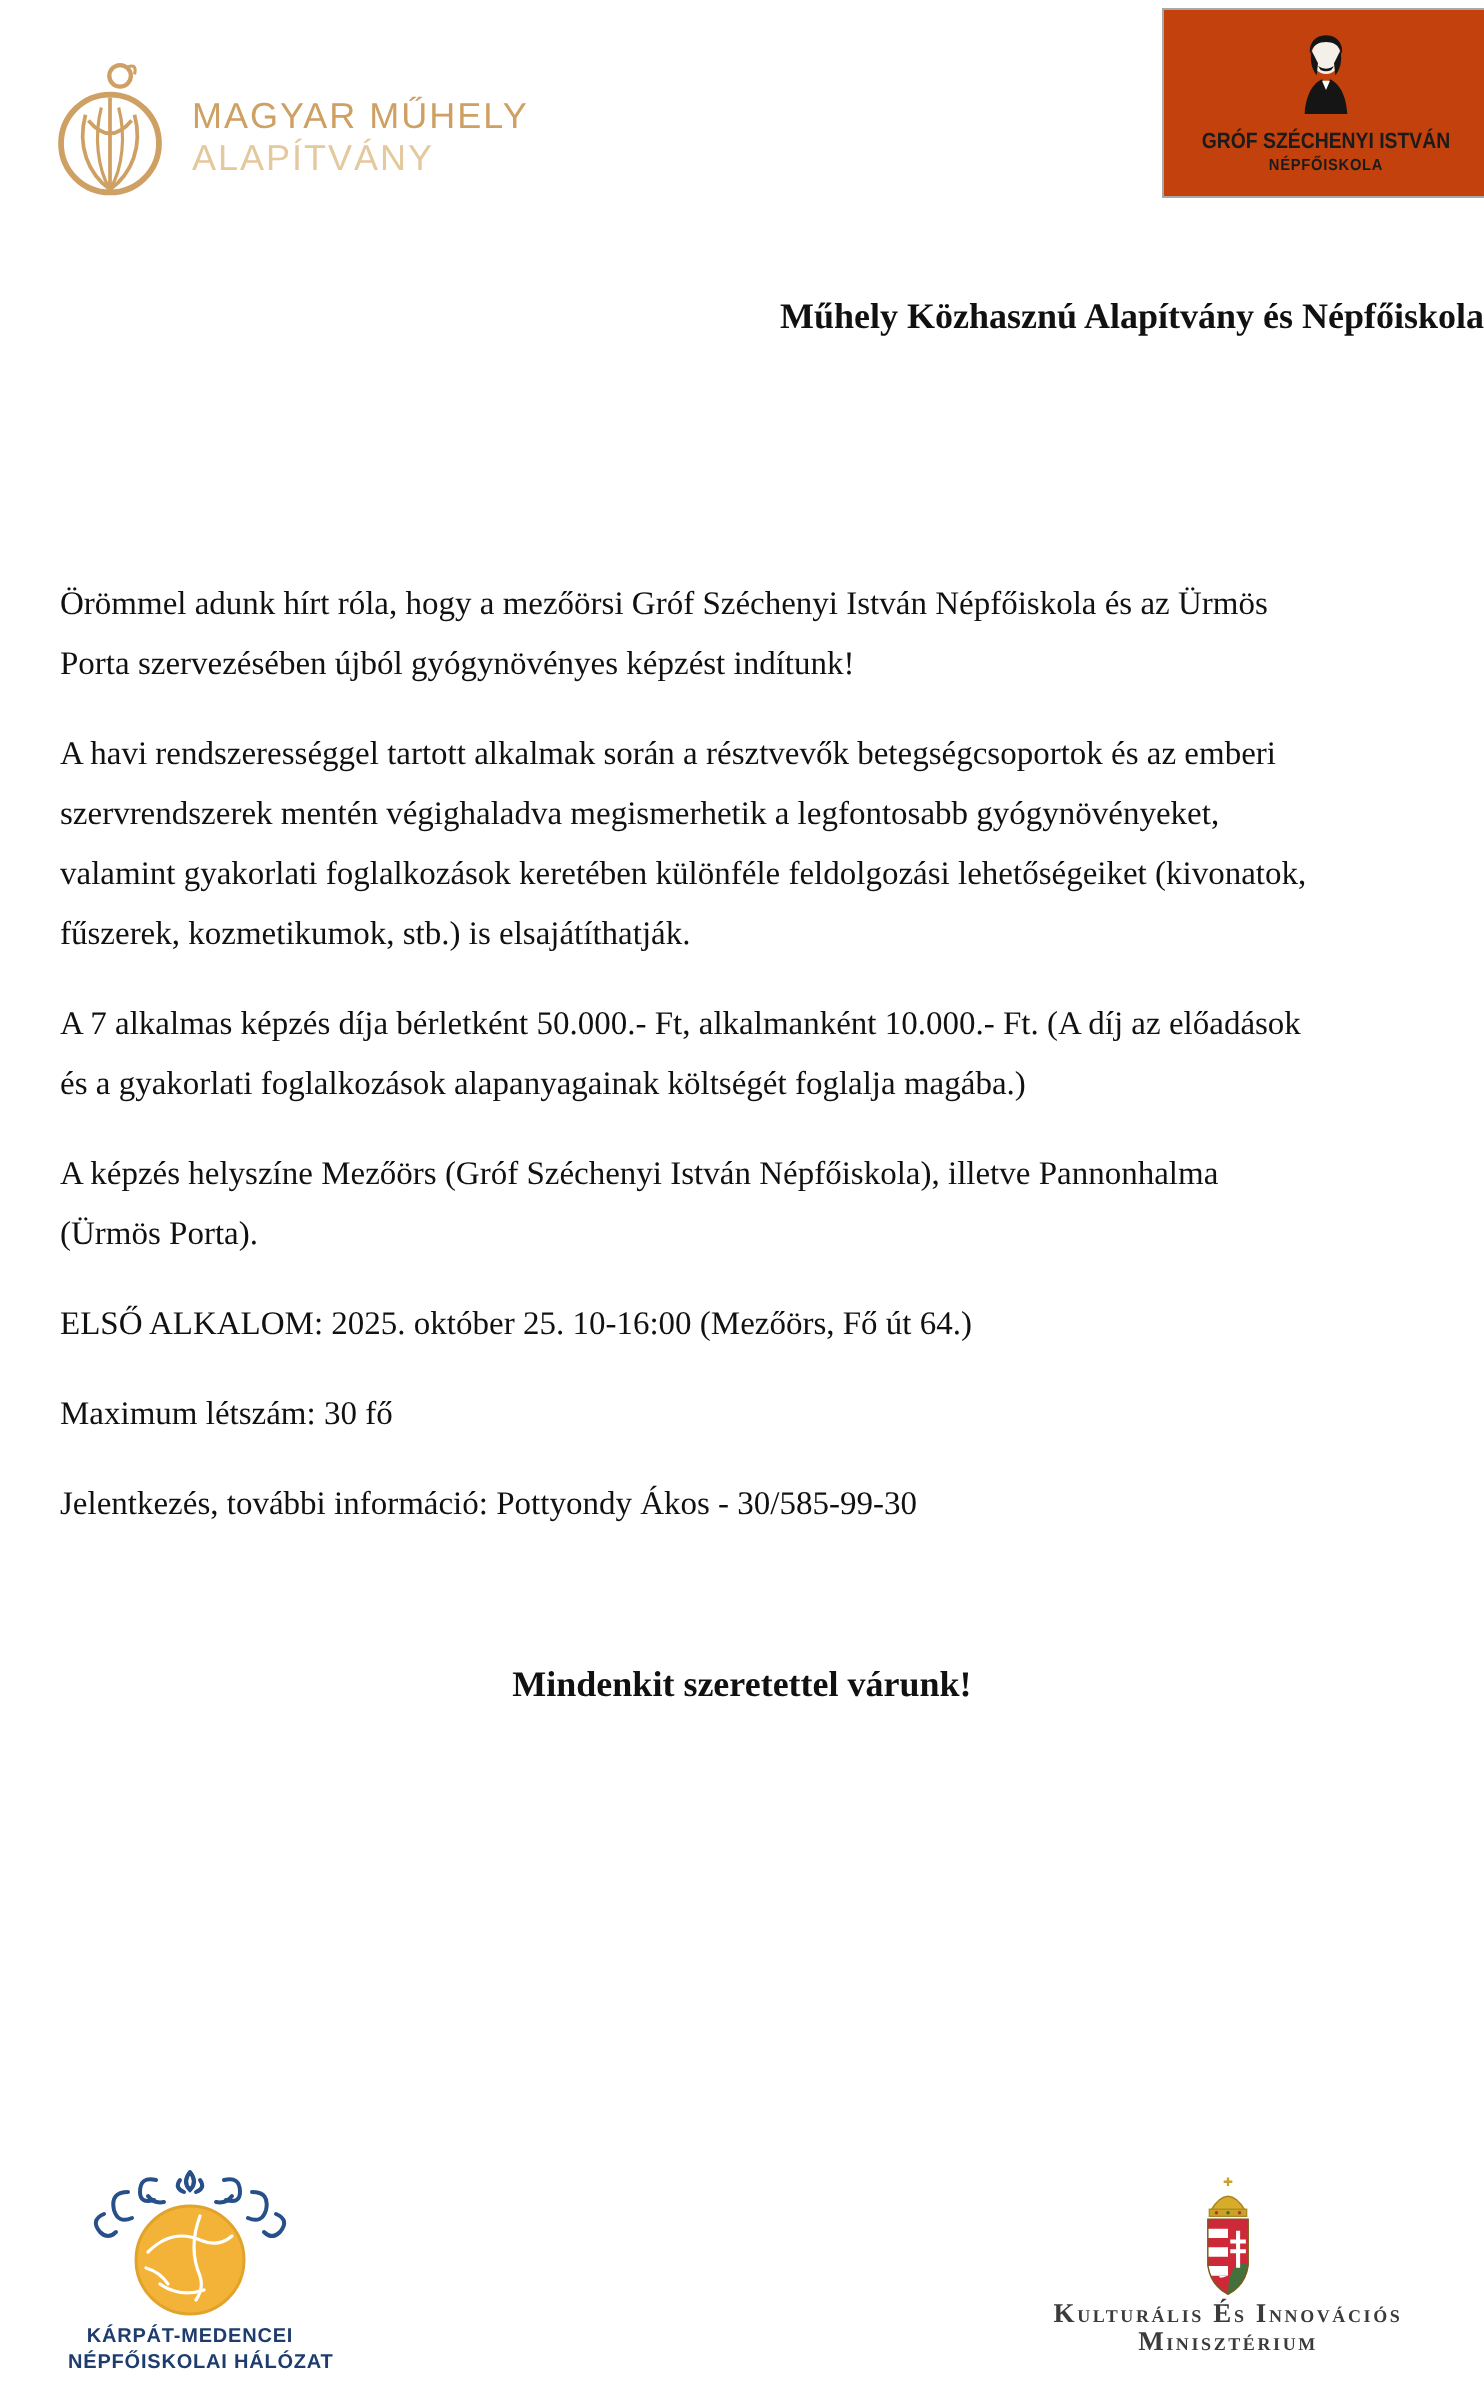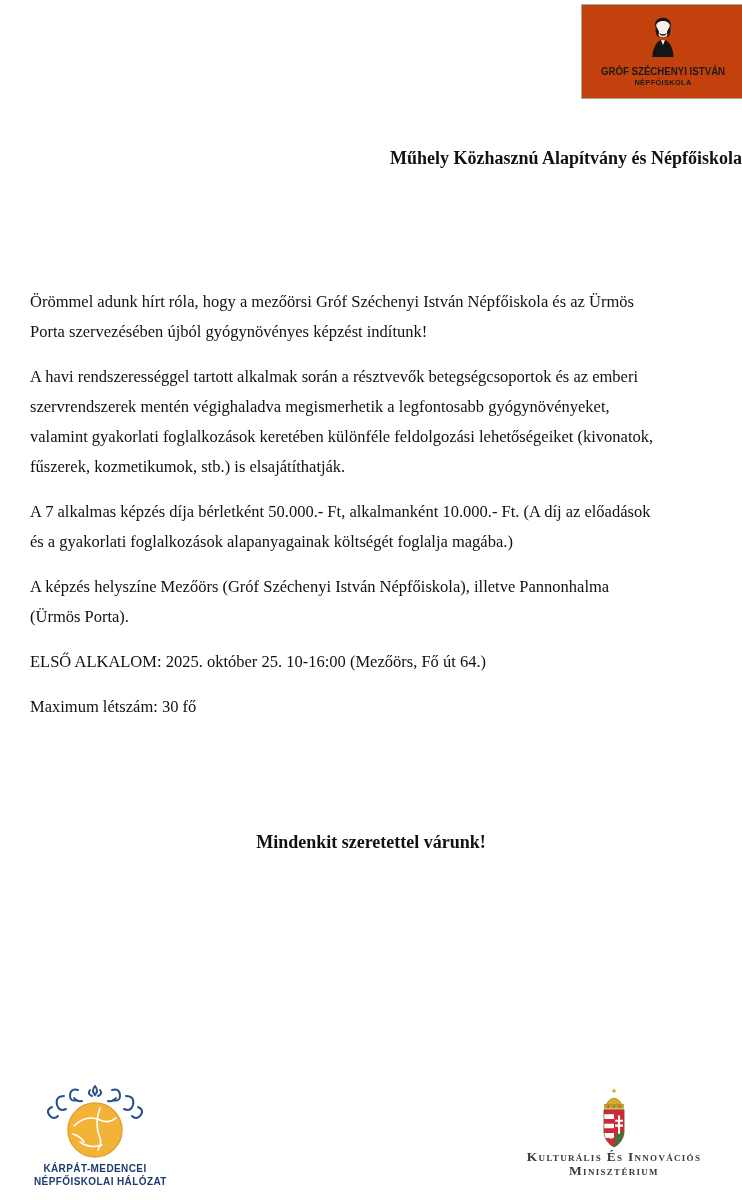--- a/index.html
+++ b/index.html
@@ -45,20 +45,37 @@
     color:#1e3c6e;letter-spacing:0.4px;white-space:nowrap;}
   .logo-kim{position:absolute;left:514px;top:1088px;width:200px;text-align:center;font-weight:bold;}
   .kim-coat{display:block;margin:0 auto;width:32px;height:62px;}
   .kim-line{font-variant:small-caps;font-size:13.5px;line-height:14px;color:#3b3b3d;letter-spacing:1.3px;white-space:nowrap;}
 </style>
 </head>
 <body>
 
 <div class="page">
 
+  <div class="logo-mm">
+    <svg class="mm-emblem" viewBox="0 0 80 100" fill="none" stroke="#cfa063">
+      <circle cx="47" cy="11" r="7.5" stroke-width="3"></circle>
+      <path d="M52 5 q7 -3 5 5" stroke-width="2.2"></path>
+      <circle cx="40" cy="58" r="34" stroke-width="4"></circle>
+      <path d="M40 26 L40 90" stroke-width="2.6"></path>
+      <path d="M40 90 C 25 79, 17 60, 23 38" stroke-width="2.6"></path>
+      <path d="M40 90 C 55 79, 63 60, 57 38" stroke-width="2.6"></path>
+      <path d="M40 90 C 31 75, 29 52, 34 33" stroke-width="2.2"></path>
+      <path d="M40 90 C 49 75, 51 52, 46 33" stroke-width="2.2"></path>
+      <path d="M25 42 Q 40 60 55 42" stroke-width="2.6"></path>
+    </svg>
+    <div class="mm-text">
+      <div class="mm-line1">MAGYAR MŰHELY</div>
+      <div class="mm-line2">ALAPÍTVÁNY</div>
+    </div>
+  </div>
 
   <div class="logo-sz">
     <svg class="sz-portrait" viewBox="0 0 60 64">
       <path d="M14 62 C 15 46 21 39 27 36 L 30 40 L 33 36 C 39 39 45 46 46 62 Z" fill="#151515"></path>
       <ellipse cx="30" cy="19" rx="11" ry="13" fill="#f4efe8"></ellipse>
       <path d="M30 3 C 21 3 17 10 18 17 C 20 10 25 8 30 8 C 35 8 40 10 42 17 C 43 10 39 3 30 3 Z" fill="#151515"></path>
       <path d="M19 14 C 18 22 19 28 23 33 L 24 24 Z" fill="#151515"></path>
       <path d="M41 14 C 42 22 41 28 37 33 L 36 24 Z" fill="#151515"></path>
       <path d="M24 26 q6 4 12 0 l-2 3 q-4 2 -8 0 Z" fill="#151515"></path>
       <path d="M27 37 L30 44 L33 37 Z" fill="#ffffff"></path>
@@ -75,20 +92,21 @@
     <p>A havi rendszerességgel tartott alkalmak során a résztvevők betegségcsoportok és az emberi
 szervrendszerek mentén végighaladva megismerhetik a legfontosabb gyógynövényeket,
 valamint gyakorlati foglalkozások keretében különféle feldolgozási lehetőségeiket (kivonatok,
 fűszerek, kozmetikumok, stb.) is elsajátíthatják.</p>
     <p>A 7 alkalmas képzés díja bérletként 50.000.- Ft, alkalmanként 10.000.- Ft. (A díj az előadások
 és a gyakorlati foglalkozások alapanyagainak költségét foglalja magába.)</p>
     <p>A képzés helyszíne Mezőörs (Gróf Széchenyi István Népfőiskola), illetve Pannonhalma
 (Ürmös Porta).</p>
     <p>ELSŐ ALKALOM: 2025. október 25. 10-16:00 (Mezőörs, Fő út 64.)</p>
     <p>Maximum létszám: 30 fő</p>
+    <p>Jelentkezés, további információ: Pottyondy Ákos - 30/585-99-30</p>
   </main>
 
   <p class="closing">Mindenkit szeretettel várunk!</p>
 
   <div class="logo-kmnh">
     <svg class="kmnh-emblem" viewBox="0 0 110 80">
       <g fill="none" stroke="#27508a" stroke-width="2" stroke-linecap="round">
         <path d="M55 4 q-4 5 0 9 q4 -4 0 -9"></path>
         <path d="M50 8 q-3 4 2 6 M60 8 q3 4 -2 6"></path>
         <path d="M38 8 q-8 -2 -8 6 q0 6 7 4"></path>

